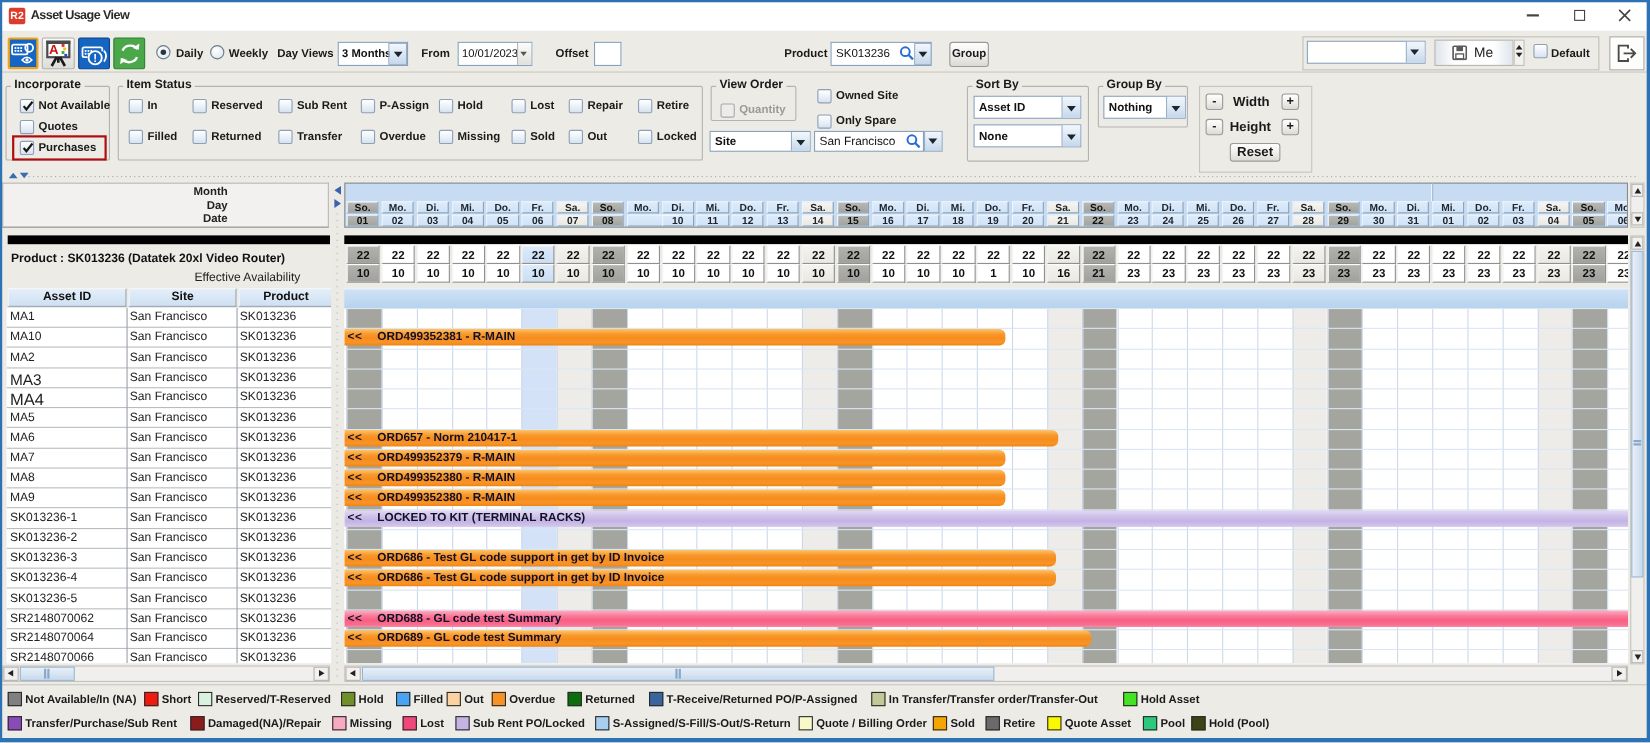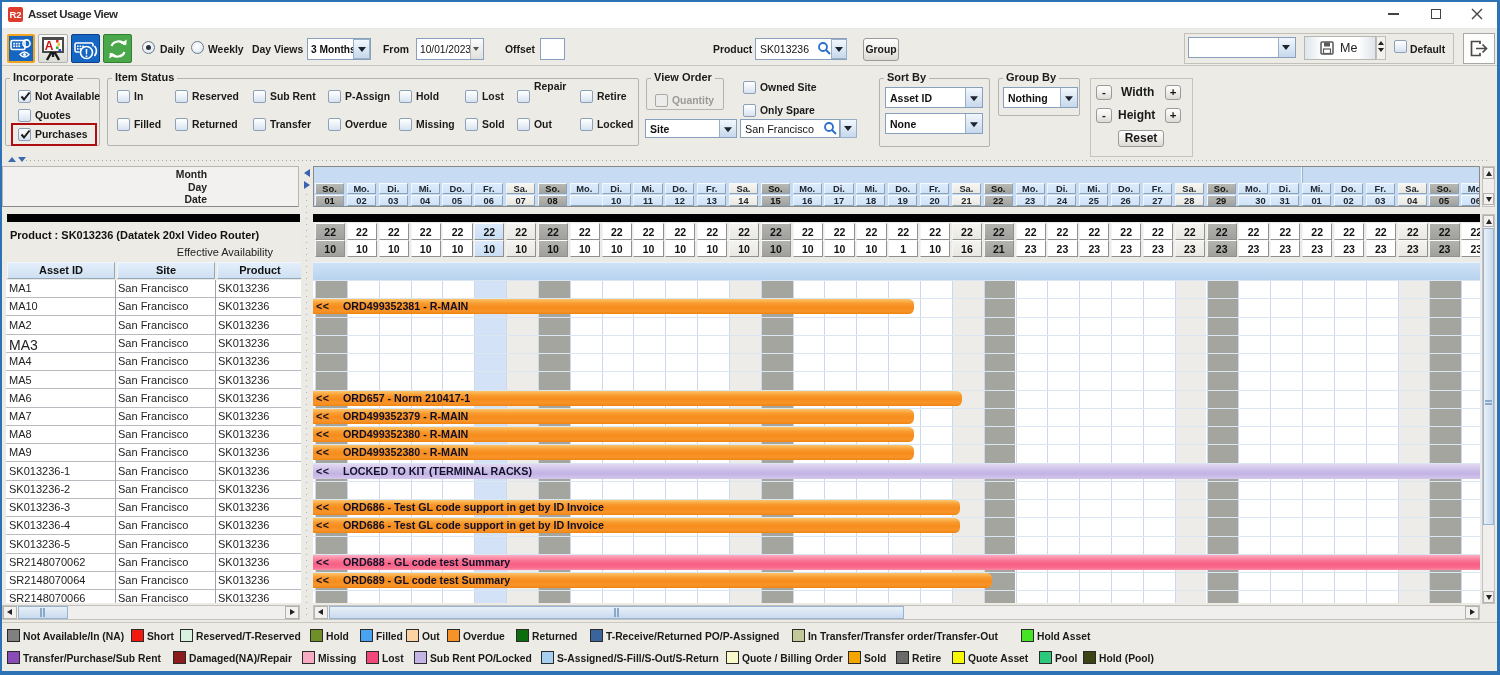--- a/index.html
+++ b/index.html
@@ -164,21 +164,21 @@
 <div class="lbl" style="left:192px;top:90px;">Reserved</div>
 <div class="cb" style="left:253px;top:90px;"></div>
 <div class="lbl" style="left:270px;top:90px;">Sub Rent</div>
 <div class="cb" style="left:328px;top:90px;"></div>
 <div class="lbl" style="left:345px;top:90px;">P-Assign</div>
 <div class="cb" style="left:399px;top:90px;"></div>
 <div class="lbl" style="left:416px;top:90px;">Hold</div>
 <div class="cb" style="left:465px;top:90px;"></div>
 <div class="lbl" style="left:482px;top:90px;">Lost</div>
 <div class="cb" style="left:517px;top:90px;"></div>
-<div class="lbl" style="left:534px;top:80px;">Repair</div>
+<div class="lbl" style="left:534px;top:90px;">Repair</div>
 <div class="cb" style="left:580px;top:90px;"></div>
 <div class="lbl" style="left:597px;top:90px;">Retire</div>
 <div class="cb" style="left:117px;top:118px;"></div>
 <div class="lbl" style="left:134px;top:118px;">Filled</div>
 <div class="cb" style="left:175px;top:118px;"></div>
 <div class="lbl" style="left:192px;top:118px;">Returned</div>
 <div class="cb" style="left:253px;top:118px;"></div>
 <div class="lbl" style="left:270px;top:118px;">Transfer</div>
 <div class="cb" style="left:328px;top:118px;"></div>
 <div class="lbl" style="left:345px;top:118px;">Overdue</div>
@@ -623,21 +623,21 @@
 <div class="a" style="left:212px;top:20.4px;font-size:11px;color:#222;">SK013236</div>
 <div class="a" style="left:0;top:36.5px;width:297px;height:18.25px;border-bottom:1px solid #b8bcc0;"></div>
 <div class="a" style="left:3px;top:38.7px;font-size:11px;color:#222;">MA2</div>
 <div class="a" style="left:112px;top:38.7px;font-size:11px;color:#222;">San Francisco</div>
 <div class="a" style="left:212px;top:38.7px;font-size:11px;color:#222;">SK013236</div>
 <div class="a" style="left:0;top:54.8px;width:297px;height:18.25px;border-bottom:1px solid #b8bcc0;"></div>
 <div class="a" style="left:3px;top:57.0px;font-size:14px;color:#222;">MA3</div>
 <div class="a" style="left:112px;top:57.0px;font-size:11px;color:#222;">San Francisco</div>
 <div class="a" style="left:212px;top:57.0px;font-size:11px;color:#222;">SK013236</div>
 <div class="a" style="left:0;top:73.0px;width:297px;height:18.25px;border-bottom:1px solid #b8bcc0;"></div>
-<div class="a" style="left:3px;top:75.2px;font-size:11px;color:#222;">MA4</div>
+<div class="a" style="left:3px;top:75.2px;font-size:15px;color:#222;">MA4</div>
 <div class="a" style="left:112px;top:75.2px;font-size:11px;color:#222;">San Francisco</div>
 <div class="a" style="left:212px;top:75.2px;font-size:11px;color:#222;">SK013236</div>
 <div class="a" style="left:0;top:91.2px;width:297px;height:18.25px;border-bottom:1px solid #b8bcc0;"></div>
 <div class="a" style="left:3px;top:93.5px;font-size:11px;color:#222;">MA5</div>
 <div class="a" style="left:112px;top:93.5px;font-size:11px;color:#222;">San Francisco</div>
 <div class="a" style="left:212px;top:93.5px;font-size:11px;color:#222;">SK013236</div>
 <div class="a" style="left:0;top:109.5px;width:297px;height:18.25px;border-bottom:1px solid #b8bcc0;"></div>
 <div class="a" style="left:3px;top:111.7px;font-size:11px;color:#222;">MA6</div>
 <div class="a" style="left:112px;top:111.7px;font-size:11px;color:#222;">San Francisco</div>
 <div class="a" style="left:212px;top:111.7px;font-size:11px;color:#222;">SK013236</div>
@@ -824,21 +824,21 @@
     <div class="hcell" style="left:765.2px;top:28px;width:29.2px;height:11px;line-height:10px;background:linear-gradient(180deg,#ddebfb,#cfe3f8);">25</div>
     <div class="hcell" style="left:797.0px;top:16px;width:29.2px;height:11px;line-height:10px;background:linear-gradient(180deg,#ddebfb,#cfe3f8);">Do.</div>
     <div class="hcell" style="left:797.0px;top:28px;width:29.2px;height:11px;line-height:10px;background:linear-gradient(180deg,#ddebfb,#cfe3f8);">26</div>
     <div class="hcell" style="left:828.8px;top:16px;width:29.2px;height:11px;line-height:10px;background:linear-gradient(180deg,#ddebfb,#cfe3f8);">Fr.</div>
     <div class="hcell" style="left:828.8px;top:28px;width:29.2px;height:11px;line-height:10px;background:linear-gradient(180deg,#ddebfb,#cfe3f8);">27</div>
     <div class="hcell" style="left:860.7px;top:16px;width:29.2px;height:11px;line-height:10px;background:linear-gradient(180deg,#f6f5f1,#e9e8e2);">Sa.</div>
     <div class="hcell" style="left:860.7px;top:28px;width:29.2px;height:11px;line-height:10px;background:linear-gradient(180deg,#f6f5f1,#e9e8e2);">28</div>
     <div class="hcell" style="left:892.5px;top:16px;width:29.2px;height:11px;line-height:10px;background:linear-gradient(180deg,#b8b8b4,#a2a29e);color:#111;">So.</div>
     <div class="hcell" style="left:892.5px;top:28px;width:29.2px;height:11px;line-height:10px;background:linear-gradient(180deg,#b8b8b4,#a2a29e);color:#111;">29</div>
     <div class="hcell" style="left:924.4px;top:16px;width:29.2px;height:11px;line-height:10px;background:linear-gradient(180deg,#ddebfb,#cfe3f8);">Mo.</div>
-    <div class="hcell" style="left:924.4px;top:28px;width:44px;height:11px;line-height:10px;background:linear-gradient(180deg,#ddebfb,#cfe3f8);">30</div>
+    <div class="hcell" style="left:924.4px;top:28px;width:30px;height:11px;line-height:10px;background:linear-gradient(180deg,#ddebfb,#cfe3f8);">30</div>
     <div class="hcell" style="left:956.2px;top:16px;width:29.2px;height:11px;line-height:10px;background:linear-gradient(180deg,#ddebfb,#cfe3f8);">Di.</div>
     <div class="hcell" style="left:956.2px;top:28px;width:29.2px;height:11px;line-height:10px;background:linear-gradient(180deg,#ddebfb,#cfe3f8);">31</div>
     <div class="hcell" style="left:988.0px;top:16px;width:29.2px;height:11px;line-height:10px;background:linear-gradient(180deg,#ddebfb,#cfe3f8);">Mi.</div>
     <div class="hcell" style="left:988.0px;top:28px;width:29.2px;height:11px;line-height:10px;background:linear-gradient(180deg,#ddebfb,#cfe3f8);">01</div>
     <div class="hcell" style="left:1019.9px;top:16px;width:29.2px;height:11px;line-height:10px;background:linear-gradient(180deg,#ddebfb,#cfe3f8);">Do.</div>
     <div class="hcell" style="left:1019.9px;top:28px;width:29.2px;height:11px;line-height:10px;background:linear-gradient(180deg,#ddebfb,#cfe3f8);">02</div>
     <div class="hcell" style="left:1051.7px;top:16px;width:29.2px;height:11px;line-height:10px;background:linear-gradient(180deg,#ddebfb,#cfe3f8);">Fr.</div>
     <div class="hcell" style="left:1051.7px;top:28px;width:29.2px;height:11px;line-height:10px;background:linear-gradient(180deg,#ddebfb,#cfe3f8);">03</div>
     <div class="hcell" style="left:1083.6px;top:16px;width:29.2px;height:11px;line-height:10px;background:linear-gradient(180deg,#f6f5f1,#e9e8e2);">Sa.</div>
     <div class="hcell" style="left:1083.6px;top:28px;width:29.2px;height:11px;line-height:10px;background:linear-gradient(180deg,#f6f5f1,#e9e8e2);">04</div>

